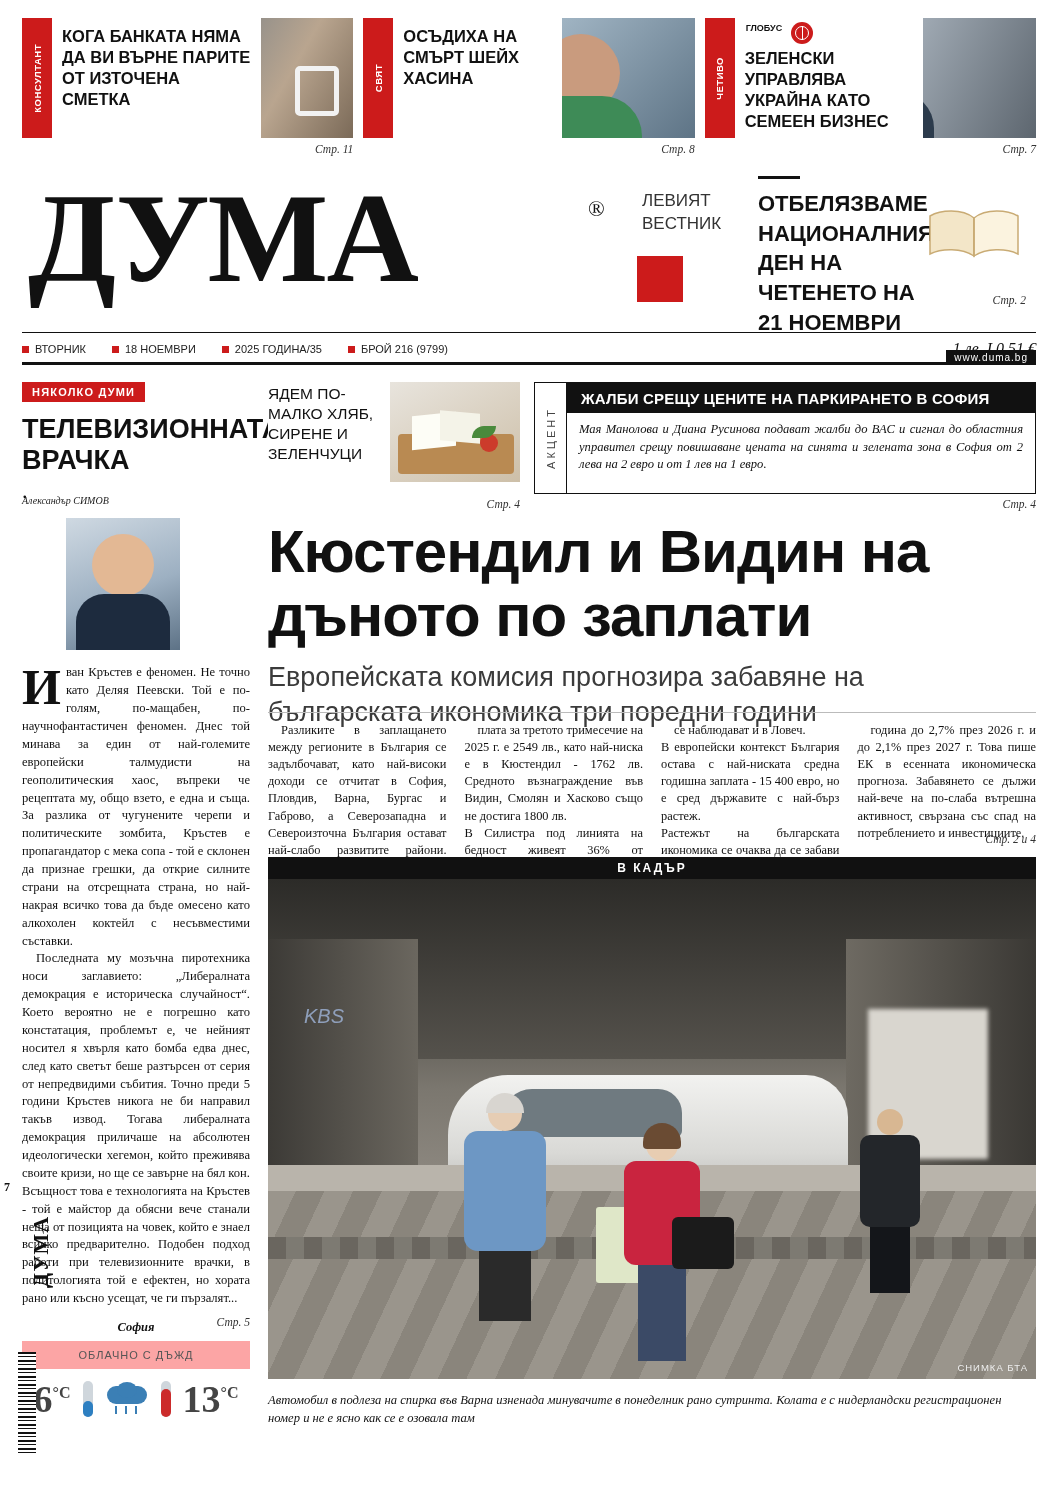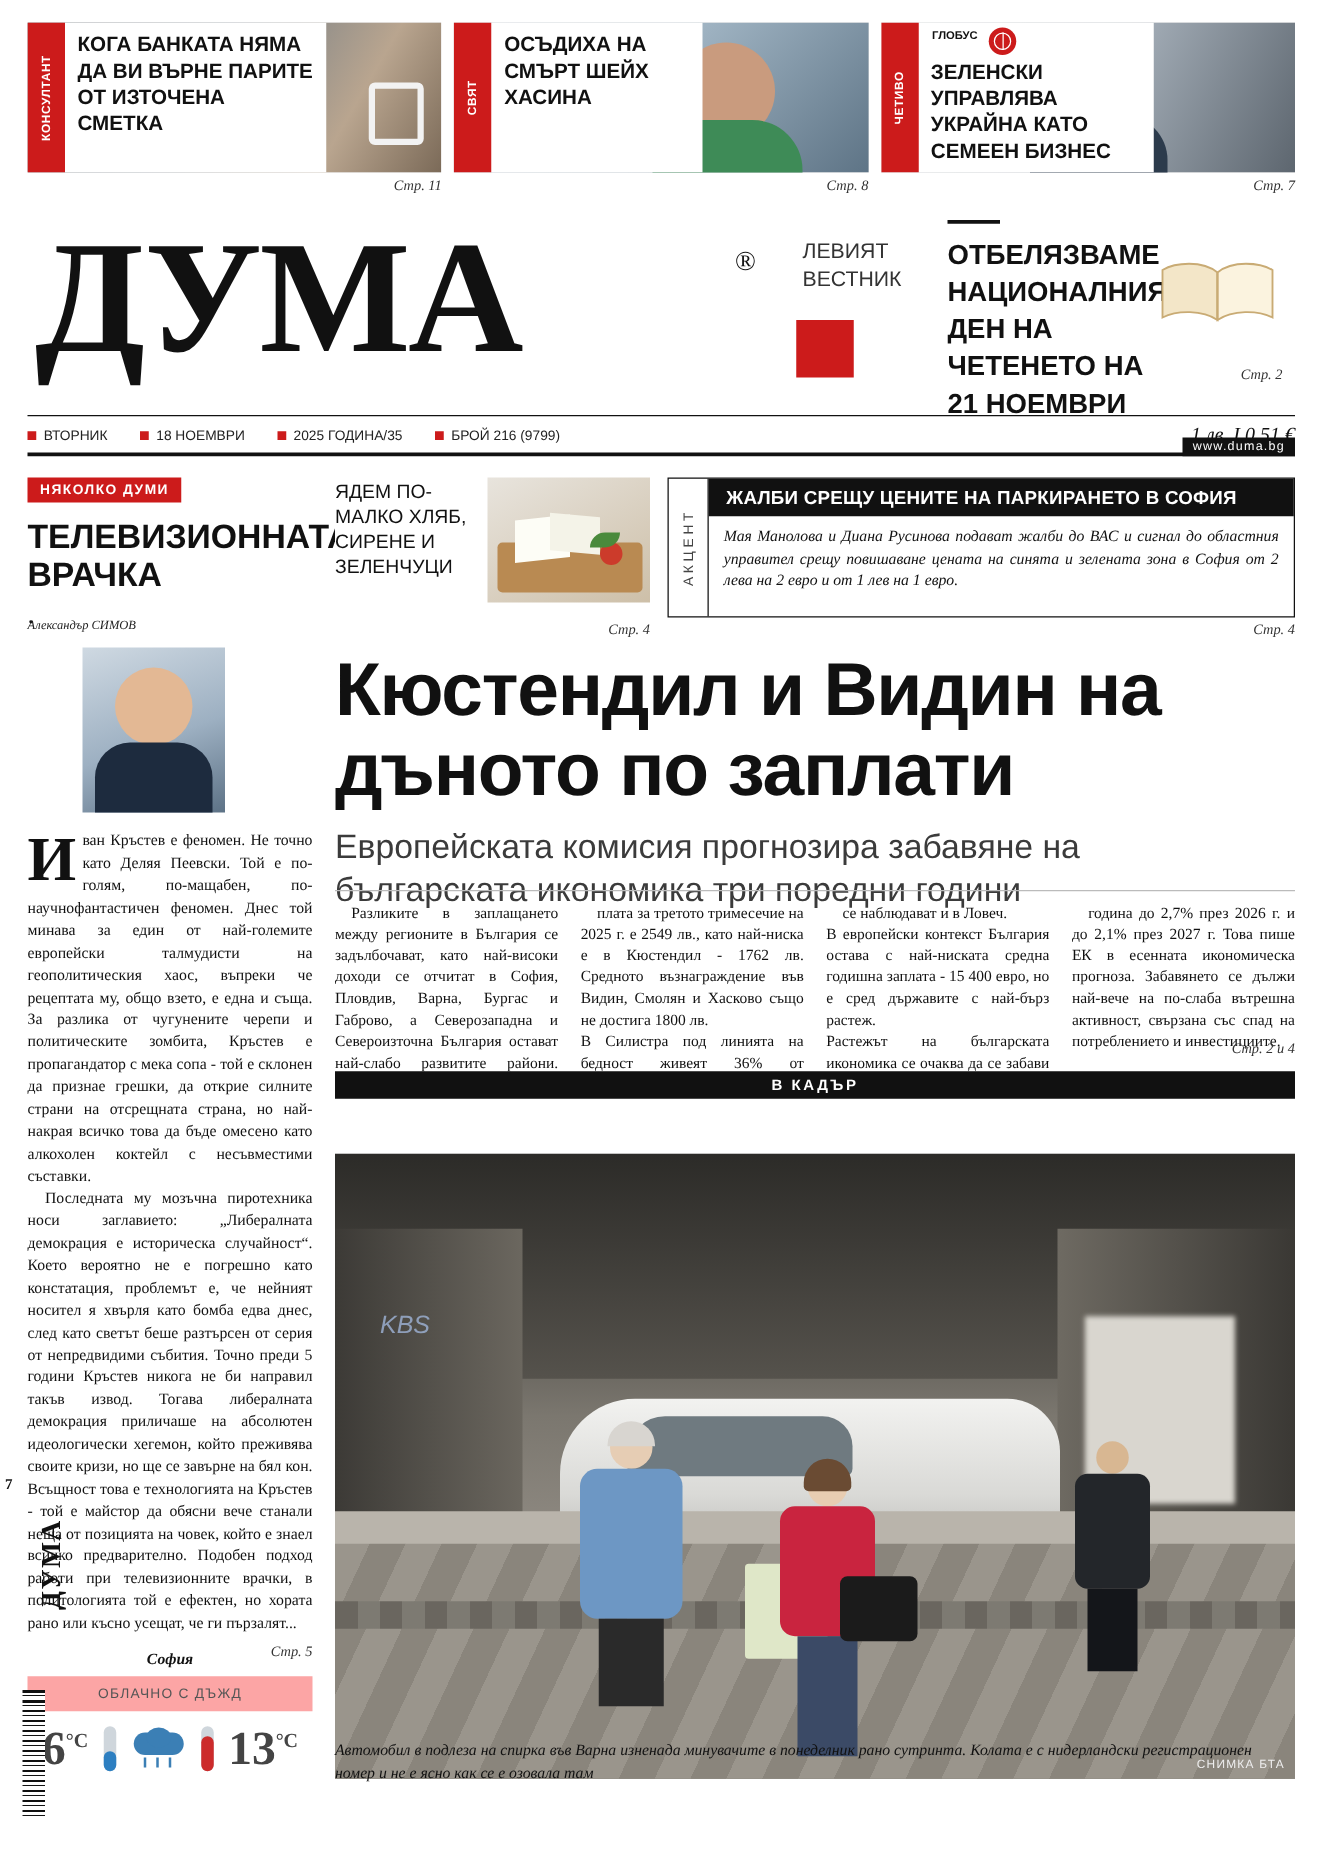--- a/index.html
+++ b/index.html
@@ -277,21 +277,20 @@
   .kadr-bar {
     position:absolute; left:268px; top:857px; width:768px; height:22px;
     background:#111; color:#fff;
     font-family:"Liberation Sans",sans-serif; font-weight:bold; font-size:12px;
     letter-spacing:2px; display:flex; align-items:center; justify-content:center;
   }
   .kadr-photo {
     position:absolute; left:268px; top:879px; width:768px; height:500px;
     overflow:hidden;
     background:linear-gradient(180deg,#3a3936 0%,#595650 26%,#7b776f 42%,#8d8880 60%,#6e6a63 100%);
-    margin-top:44px;
   }
   .tunnel-ceiling{position:absolute;left:0;top:0;width:100%;height:180px;
     background:linear-gradient(180deg,#2c2b28,#55524c);}
   .tunnel-wall-l{position:absolute;left:0;top:60px;width:150px;height:300px;
     background:linear-gradient(90deg,#3c3a36,#6b675f);}
   .tunnel-wall-r{position:absolute;right:0;top:60px;width:190px;height:300px;
     background:linear-gradient(270deg,#3a3834,#6e6a62);}
   .exit-light{position:absolute;left:600px;top:130px;width:120px;height:150px;background:#d9d6cf;filter:blur(2px);}
   .car {
     position:absolute; left:180px; top:196px; width:400px; height:130px;

